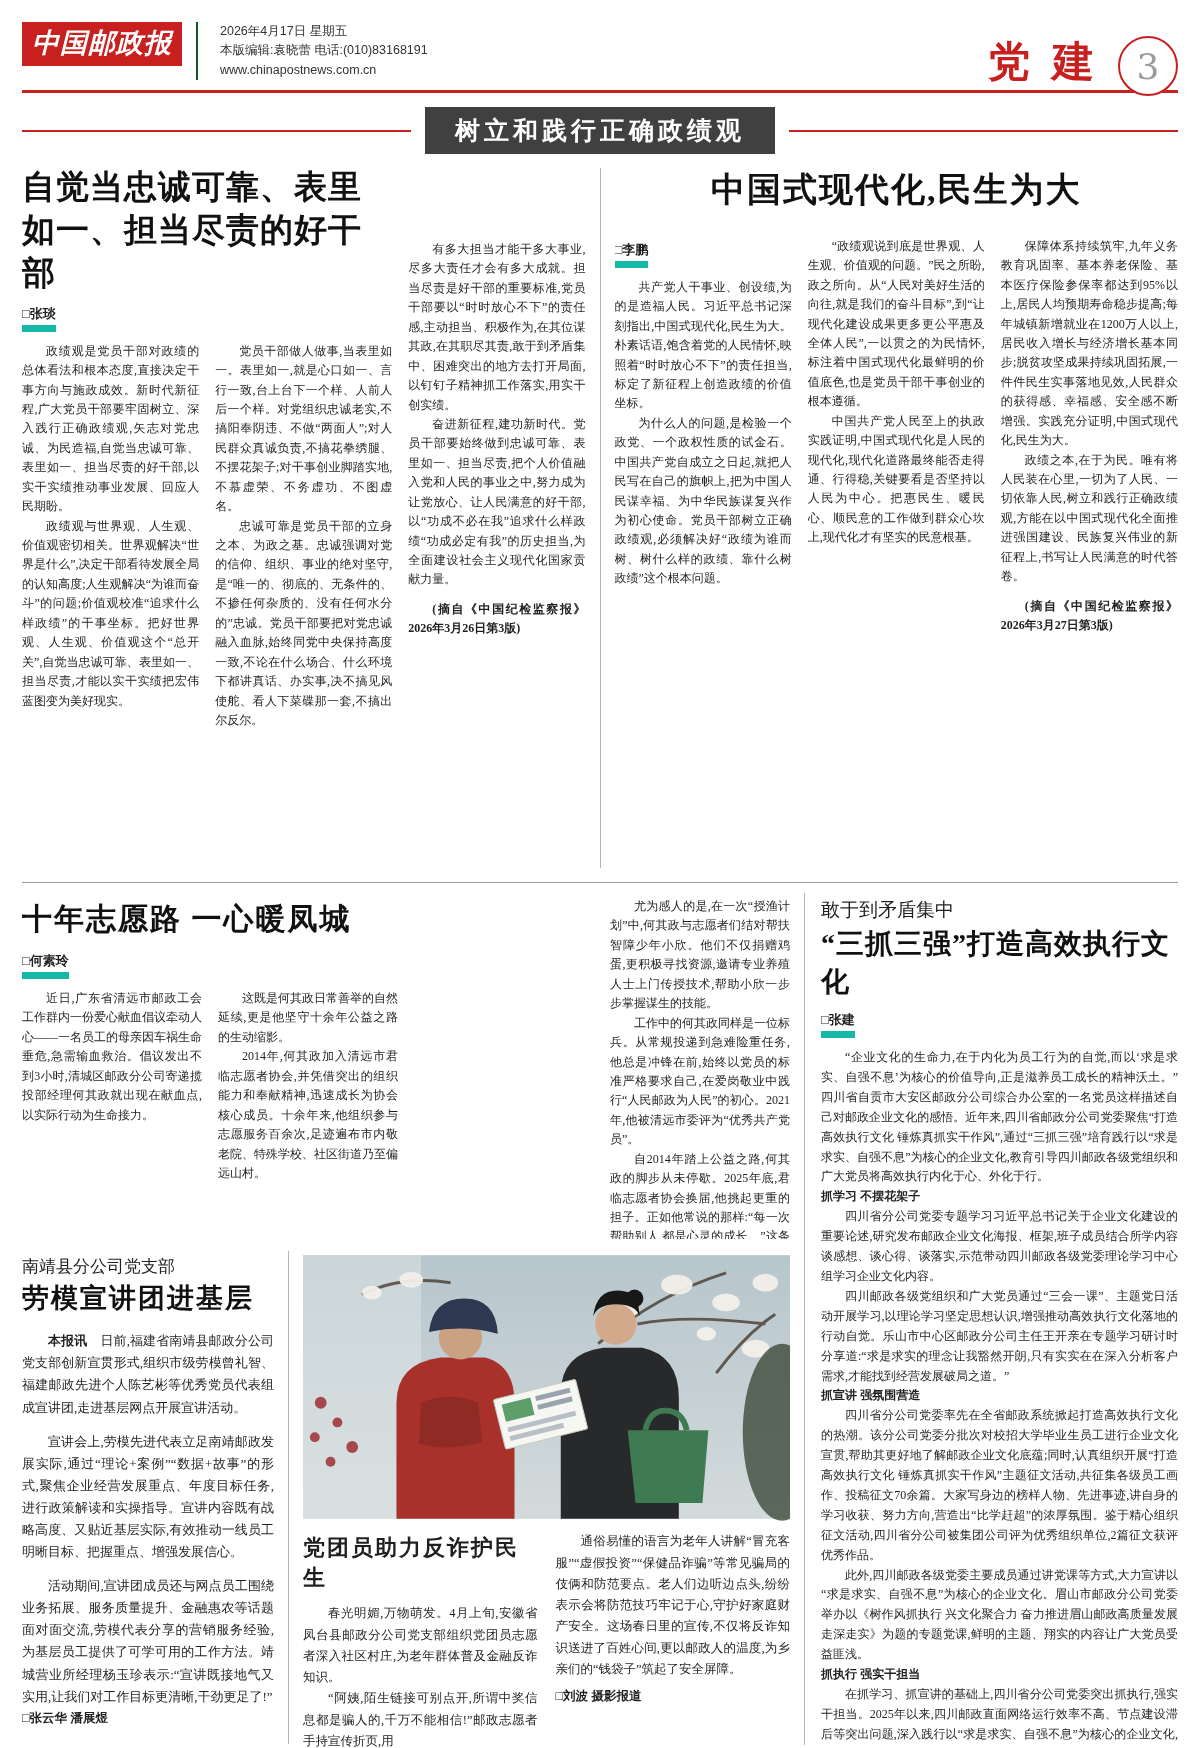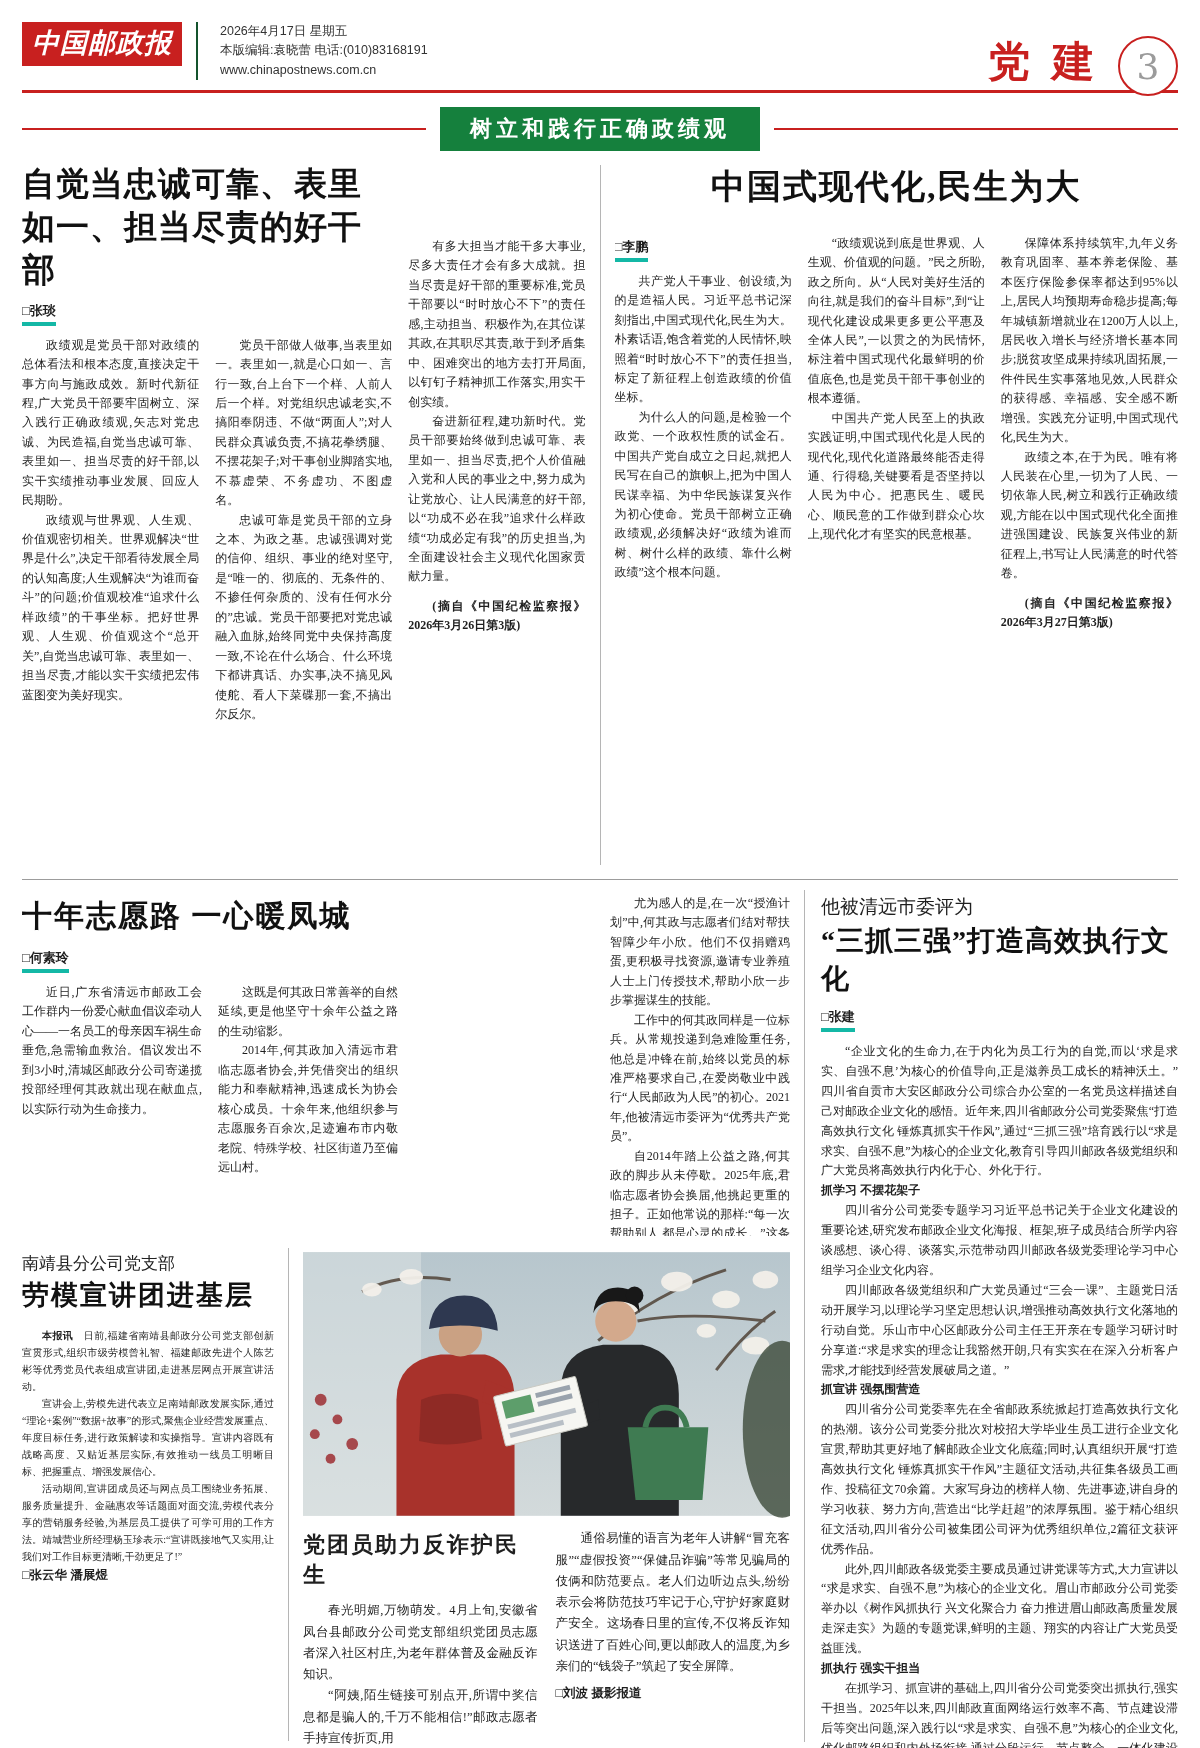--- a/index.html
+++ b/index.html
@@ -18,27 +18,27 @@
   .mast-right{margin-left:auto;display:flex;align-items:center;margin-top:10px;}
   .section-name{color:#c8201f;font-size:42px;font-weight:bold;letter-spacing:22px;line-height:1;}
   .page-circle{width:56px;height:56px;border:2px solid #c8201f;border-radius:50%;
                display:flex;align-items:center;justify-content:center;margin-left:2px;
                color:#9b9b9b;font-size:36px;font-family:"DejaVu Serif",serif;background:#fff;position:relative;top:4px;}
   .red-rule{height:3px;background:#c8201f;margin-top:4px;}
 
   
   .banner-row{display:flex;align-items:center;margin:14px 0 10px 0;}
   .banner-row .line{flex:1;height:2px;background:#c8201f;}
-  .banner{background:#15803d;color:#fff;font-size:22px;font-weight:bold;
+  .banner{background:#404040;color:#fff;font-size:25px;font-weight:bold;
           padding:7px 30px;letter-spacing:4px;margin:0 14px;
           font-family:"Liberation Sans","DejaVu Sans",sans-serif;}
 
   
   .bt p{margin:0;text-indent:2em;font-size:12px;line-height:1.62;text-align:justify;}
-  .byline{display:inline-block;font-size:13px;font-weight:bold;border-bottom:4px solid #14b8a6;
+  .byline{display:inline-block;font-size:13px;font-weight:bold;border-bottom:7px solid #14b8a6;
           padding-bottom:2px;margin:4px 12px 10px 0;
           font-family:Liberation Serif, serif;}
   .attr{font-weight:bold;text-indent:2em;margin-top:10px !important;}
 
   
   .top-section{display:flex;height:712px;}
   .half{flex:1;overflow:hidden;}
   .vdiv{width:1px;background:#b5b5b5;margin:4px 14px 8px 14px;}
   .hdiv{height:1px;background:#9c9c9c;margin:6px 0;}
 
@@ -69,21 +69,21 @@
   .vol-c1{grid-column:1;grid-row:2;overflow:hidden;}
   .vol-c2{grid-column:2;grid-row:2;overflow:hidden;}
   .vol-c3{grid-column:3;grid-row:1/3;overflow:hidden;padding-top:8px;}
   .vol-c4{grid-column:4;grid-row:1/3;overflow:hidden;padding-top:8px;}
 
   
   .bottomblock{display:flex;flex:1;margin-top:8px;border-bottom:1px solid #9c9c9c;}
   .nanjing{width:252px;overflow:hidden;}
   .nanjing .kicker{font-size:17px;margin:8px 0 2px 0;color:#222;}
   .nanjing h3{margin:0 0 14px 0;font-size:27px;letter-spacing:2px;}
-  .nanjing p{font-size:10px;line-height:1.7;}
+  .nanjing p{font-size:13px;line-height:1.7;margin-top:12px;}
   .end-byline{font-weight:bold;font-size:12.5px;margin-top:2px;
               font-family:"Liberation Sans","DejaVu Sans",sans-serif;}
 
   .photo-wrap{flex:1;padding-top:6px;overflow:hidden;}
   .photo{width:100%;height:268px;display:block;}
   .caption{display:grid;grid-template-columns:1fr 1fr;column-gap:18px;margin-top:10px;}
   .caption h4{margin:2px 0 10px 0;font-size:22px;letter-spacing:2px;
               font-family:"Liberation Sans","DejaVu Sans",sans-serif;}
   .caption p{font-size:12.5px;line-height:1.7;}
   .credit{text-align:right;font-weight:bold;margin-top:6px !important;text-indent:0 !important;
@@ -285,21 +285,21 @@
               <p class="credit">□刘波 摄影报道</p>
             </div>
           </div>
         </div>
       </div>
     </div>
 
     <div class="vdiv"></div>
 
     <div class="lower-right sich bt">
-      <div class="kicker">他被清远市委评为</div>
+      <div class="kicker">敢于到矛盾集中</div>
       <h2>“三抓三强”打造高效执行文化</h2>
       <span class="byline">□张建</span>
       <p>“企业文化的生命力,在于内化为员工行为的自觉,而以‘求是求实、自强不息’为核心的价值导向,正是滋养员工成长的精神沃土。”四川省自贡市大安区邮政分公司综合办公室的一名党员这样描述自己对邮政企业文化的感悟。近年来,四川省邮政分公司党委聚焦“打造高效执行文化 锤炼真抓实干作风”,通过“三抓三强”培育践行以“求是求实、自强不息”为核心的企业文化,教育引导四川邮政各级党组织和广大党员将高效执行内化于心、外化于行。</p>
       <p class="subhead">抓学习 不摆花架子</p>
       <p>四川省分公司党委专题学习习近平总书记关于企业文化建设的重要论述,研究发布邮政企业文化海报、框架,班子成员结合所学内容谈感想、谈心得、谈落实,示范带动四川邮政各级党委理论学习中心组学习企业文化内容。</p>
       <p>四川邮政各级党组织和广大党员通过“三会一课”、主题党日活动开展学习,以理论学习坚定思想认识,增强推动高效执行文化落地的行动自觉。乐山市中心区邮政分公司主任王开亲在专题学习研讨时分享道:“求是求实的理念让我豁然开朗,只有实实在在深入分析客户需求,才能找到经营发展破局之道。”</p>
       <p class="subhead">抓宣讲 强氛围营造</p>
       <p>四川省分公司党委率先在全省邮政系统掀起打造高效执行文化的热潮。该分公司党委分批次对校招大学毕业生员工进行企业文化宣贯,帮助其更好地了解邮政企业文化底蕴;同时,认真组织开展“打造高效执行文化 锤炼真抓实干作风”主题征文活动,共征集各级员工画作、投稿征文70余篇。大家写身边的榜样人物、先进事迹,讲自身的学习收获、努力方向,营造出“比学赶超”的浓厚氛围。鉴于精心组织征文活动,四川省分公司被集团公司评为优秀组织单位,2篇征文获评优秀作品。</p>
       <p>此外,四川邮政各级党委主要成员通过讲党课等方式,大力宣讲以“求是求实、自强不息”为核心的企业文化。眉山市邮政分公司党委举办以《树作风抓执行 兴文化聚合力 奋力推进眉山邮政高质量发展走深走实》为题的专题党课,鲜明的主题、翔实的内容让广大党员受益匪浅。</p>
       <p class="subhead">抓执行 强实干担当</p>

